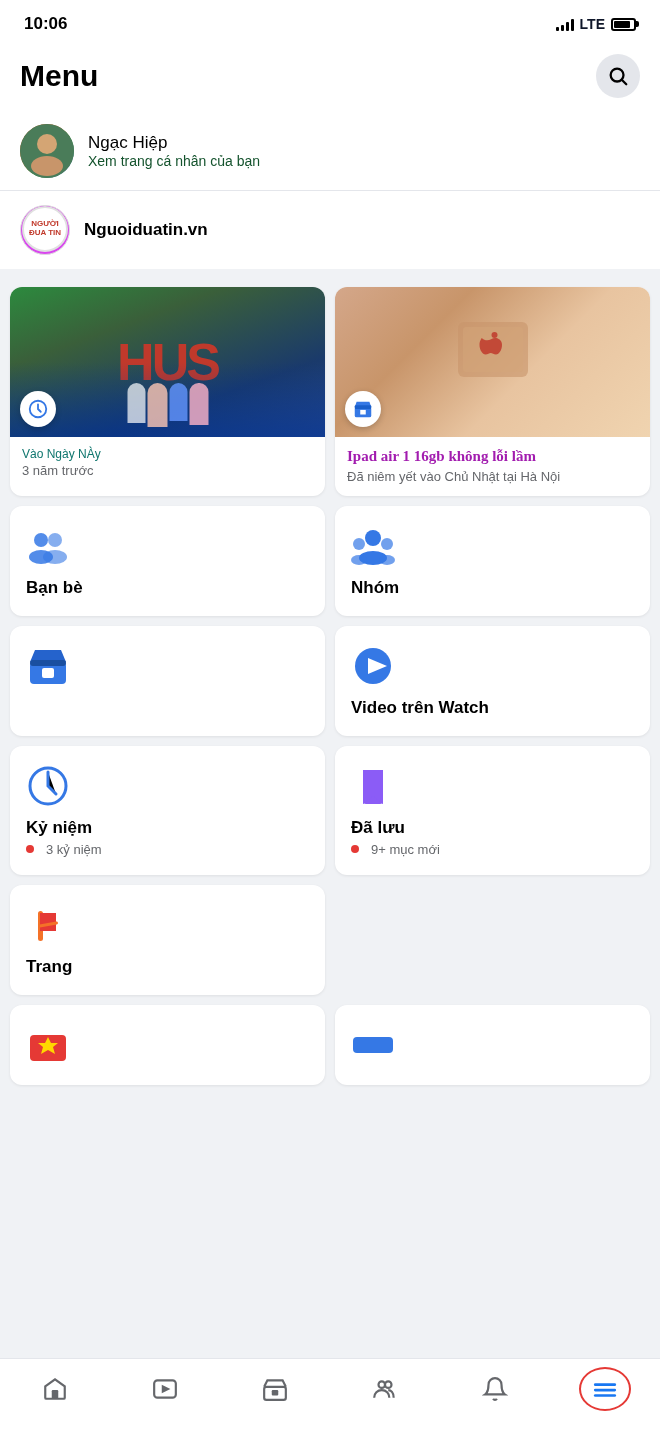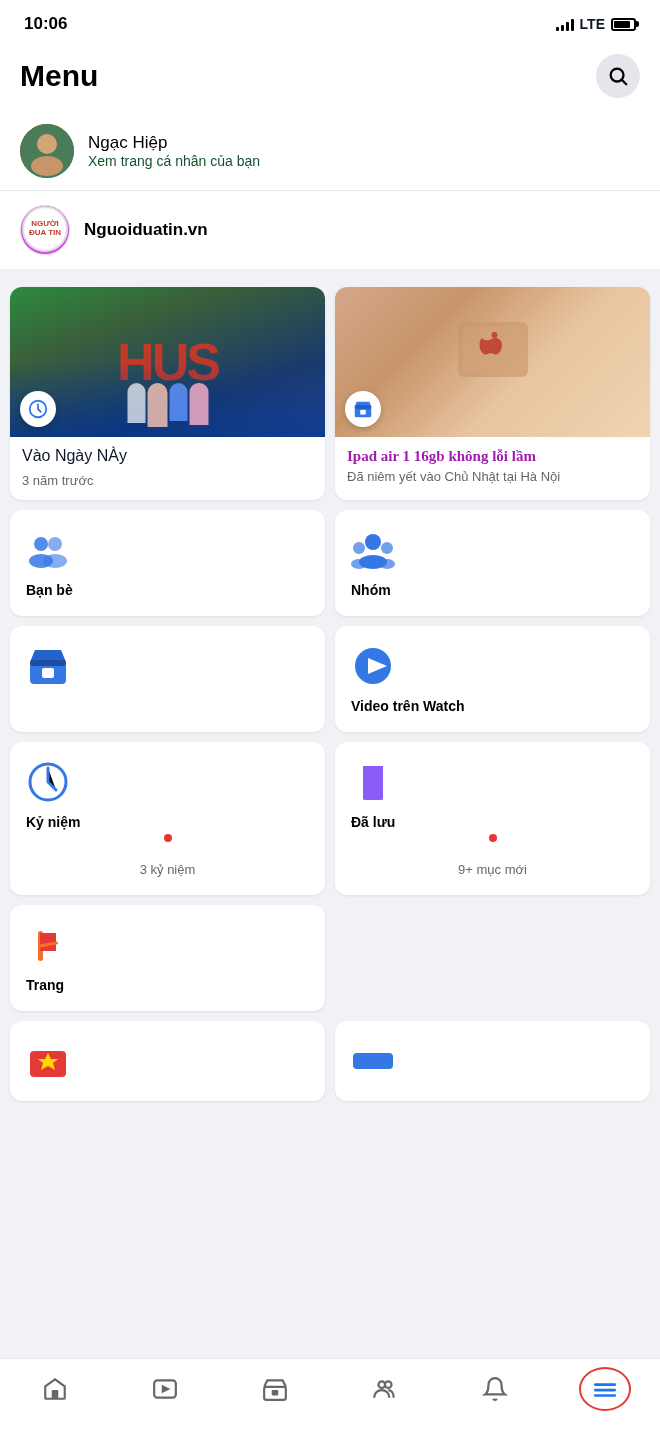--- a/index.html
+++ b/index.html
@@ -233,23 +233,23 @@
       border-radius: 50%;
       display: flex;
       align-items: center;
       justify-content: center;
       box-shadow: 0 2px 6px rgba(0,0,0,0.2);
     }
     .card-content {
       padding: 10px 12px 12px;
     }
     .card-label {
-      font-size: 16px;
-      color: #0f172a;
-      margin-bottom: 8px;
+      font-size: 12px;
+      color: #0f766e;
+      margin-bottom: 2px;
     }
     .card-title {
       font-size: 15px;
       font-weight: 600;
       color: #a21caf;
       line-height: 1.3;
       font-family: Liberation Serif, serif;
     }
     .card-subtitle {
       font-size: 13px;
@@ -269,32 +269,31 @@
       cursor: pointer;
     }
     .menu-card-icon {
       width: 44px;
       height: 44px;
       display: flex;
       align-items: center;
       justify-content: center;
     }
     .menu-card-label {
-      font-size: 14px;
+      font-size: 17px;
       font-weight: 600;
       color: #000;
     }
     .menu-card-sublabel {
       font-size: 13px;
       color: #65676b;
       display: flex;
       align-items: center;
-      gap: 20px;
+      gap: 12px;
       margin-top: -6px;
-      flex-direction: column;
     }
     .dot-red {
       width: 8px;
       height: 8px;
       background: #e53935;
       border-radius: 50%;
       display: inline-block;
     }
 
     

